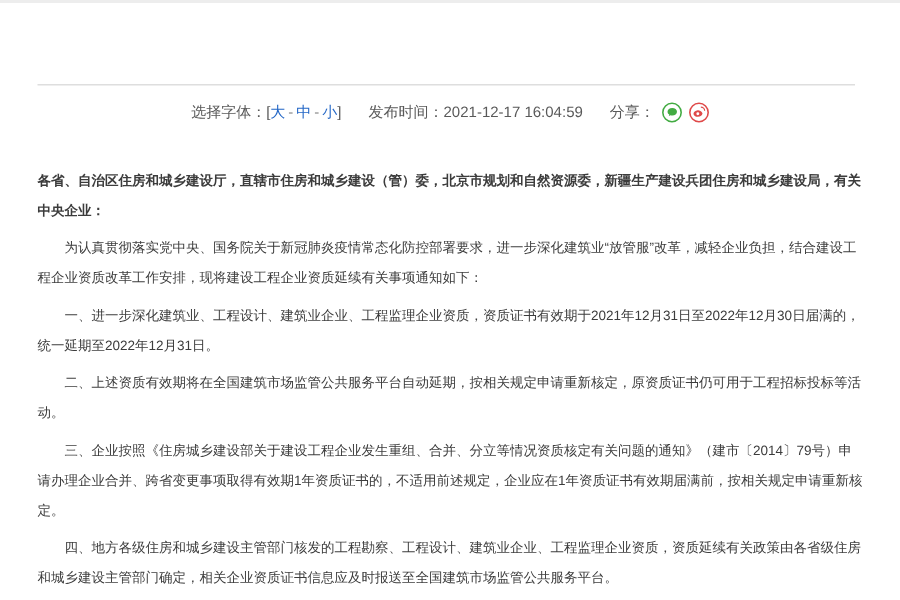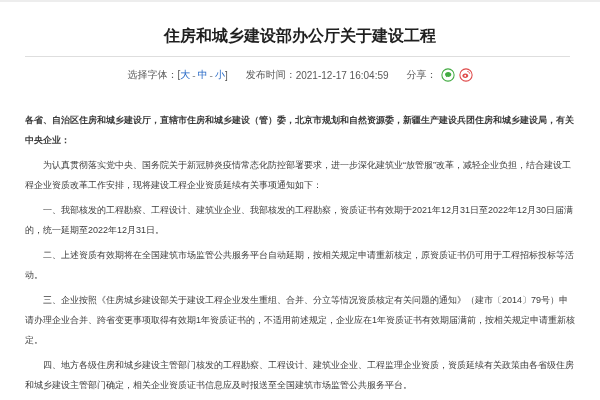--- a/index.html
+++ b/index.html
@@ -51,21 +51,21 @@
     line-height: 20px;
   }
   .article p { text-indent: 2em; margin-bottom: 5px; }
   .article p.no-indent { text-indent: 0; font-weight: bold; }
 </style>
 </head>
 <body>
 
 <header>
   <h1 class="doc-title">
-    <span>住房和城乡建设部办公厅关于建设工程</span><br>
+    <br>
   </h1>
   <hr class="divider">
 </header>
 
 <div class="meta-bar">
   <span class="meta-group">
     <span>选择字体：[</span>
       <a class="font-size-link">大</a>
       <span class="font-sep">-</span>
       <a class="font-size-link">中</a>
@@ -88,17 +88,17 @@
       <path fill="#df4a4a" d="M7 6.2c-1.8.2-3.2 1.4-3.2 2.7 0 1.4 1.5 2.4 3.4 2.4s3.4-1.1 3.4-2.5c0-1.3-1.4-2.4-3.1-2.6z"></path>
       <circle cx="7.1" cy="8.9" r="1.1" fill="#ffffff"></circle>
       <path fill="none" stroke="#df4a4a" stroke-width="0.9" d="M9.4 3.9c1.6 0 2.9 1.2 2.9 2.7"></path>
     </svg>
   </span>
 </div>
 
 <article class="article">
   <p class="no-indent">各省、自治区住房和城乡建设厅，直辖市住房和城乡建设（管）委，北京市规划和自然资源委，新疆生产建设兵团住房和城乡建设局，有关中央企业：</p>
   <p>为认真贯彻落实党中央、国务院关于新冠肺炎疫情常态化防控部署要求，进一步深化建筑业“放管服”改革，减轻企业负担，结合建设工程企业资质改革工作安排，现将建设工程企业资质延续有关事项通知如下：</p>
-  <p>一、我部核发的工程勘察、工程设计、建筑业企业、我部核发的工程勘察，资质证书有效期于2021年12月31日至2022年12月30日届满的，统一延期至2022年12月31日。</p>
+  <p>一、进一步深化建筑业、工程设计、建筑业企业、工程监理企业资质，资质证书有效期于2021年12月31日至2022年12月30日届满的，统一延期至2022年12月31日。</p>
   <p>二、上述资质有效期将在全国建筑市场监管公共服务平台自动延期，按相关规定申请重新核定，原资质证书仍可用于工程招标投标等活动。</p>
   <p>三、企业按照《住房城乡建设部关于建设工程企业发生重组、合并、分立等情况资质核定有关问题的通知》（建市〔2014〕79号）申请办理企业合并、跨省变更事项取得有效期1年资质证书的，不适用前述规定，企业应在1年资质证书有效期届满前，按相关规定申请重新核定。</p>
   <p>四、地方各级住房和城乡建设主管部门核发的工程勘察、工程设计、建筑业企业、工程监理企业资质，资质延续有关政策由各省级住房和城乡建设主管部门确定，相关企业资质证书信息应及时报送至全国建筑市场监管公共服务平台。</p>
 </article>
 
 </body></html>

